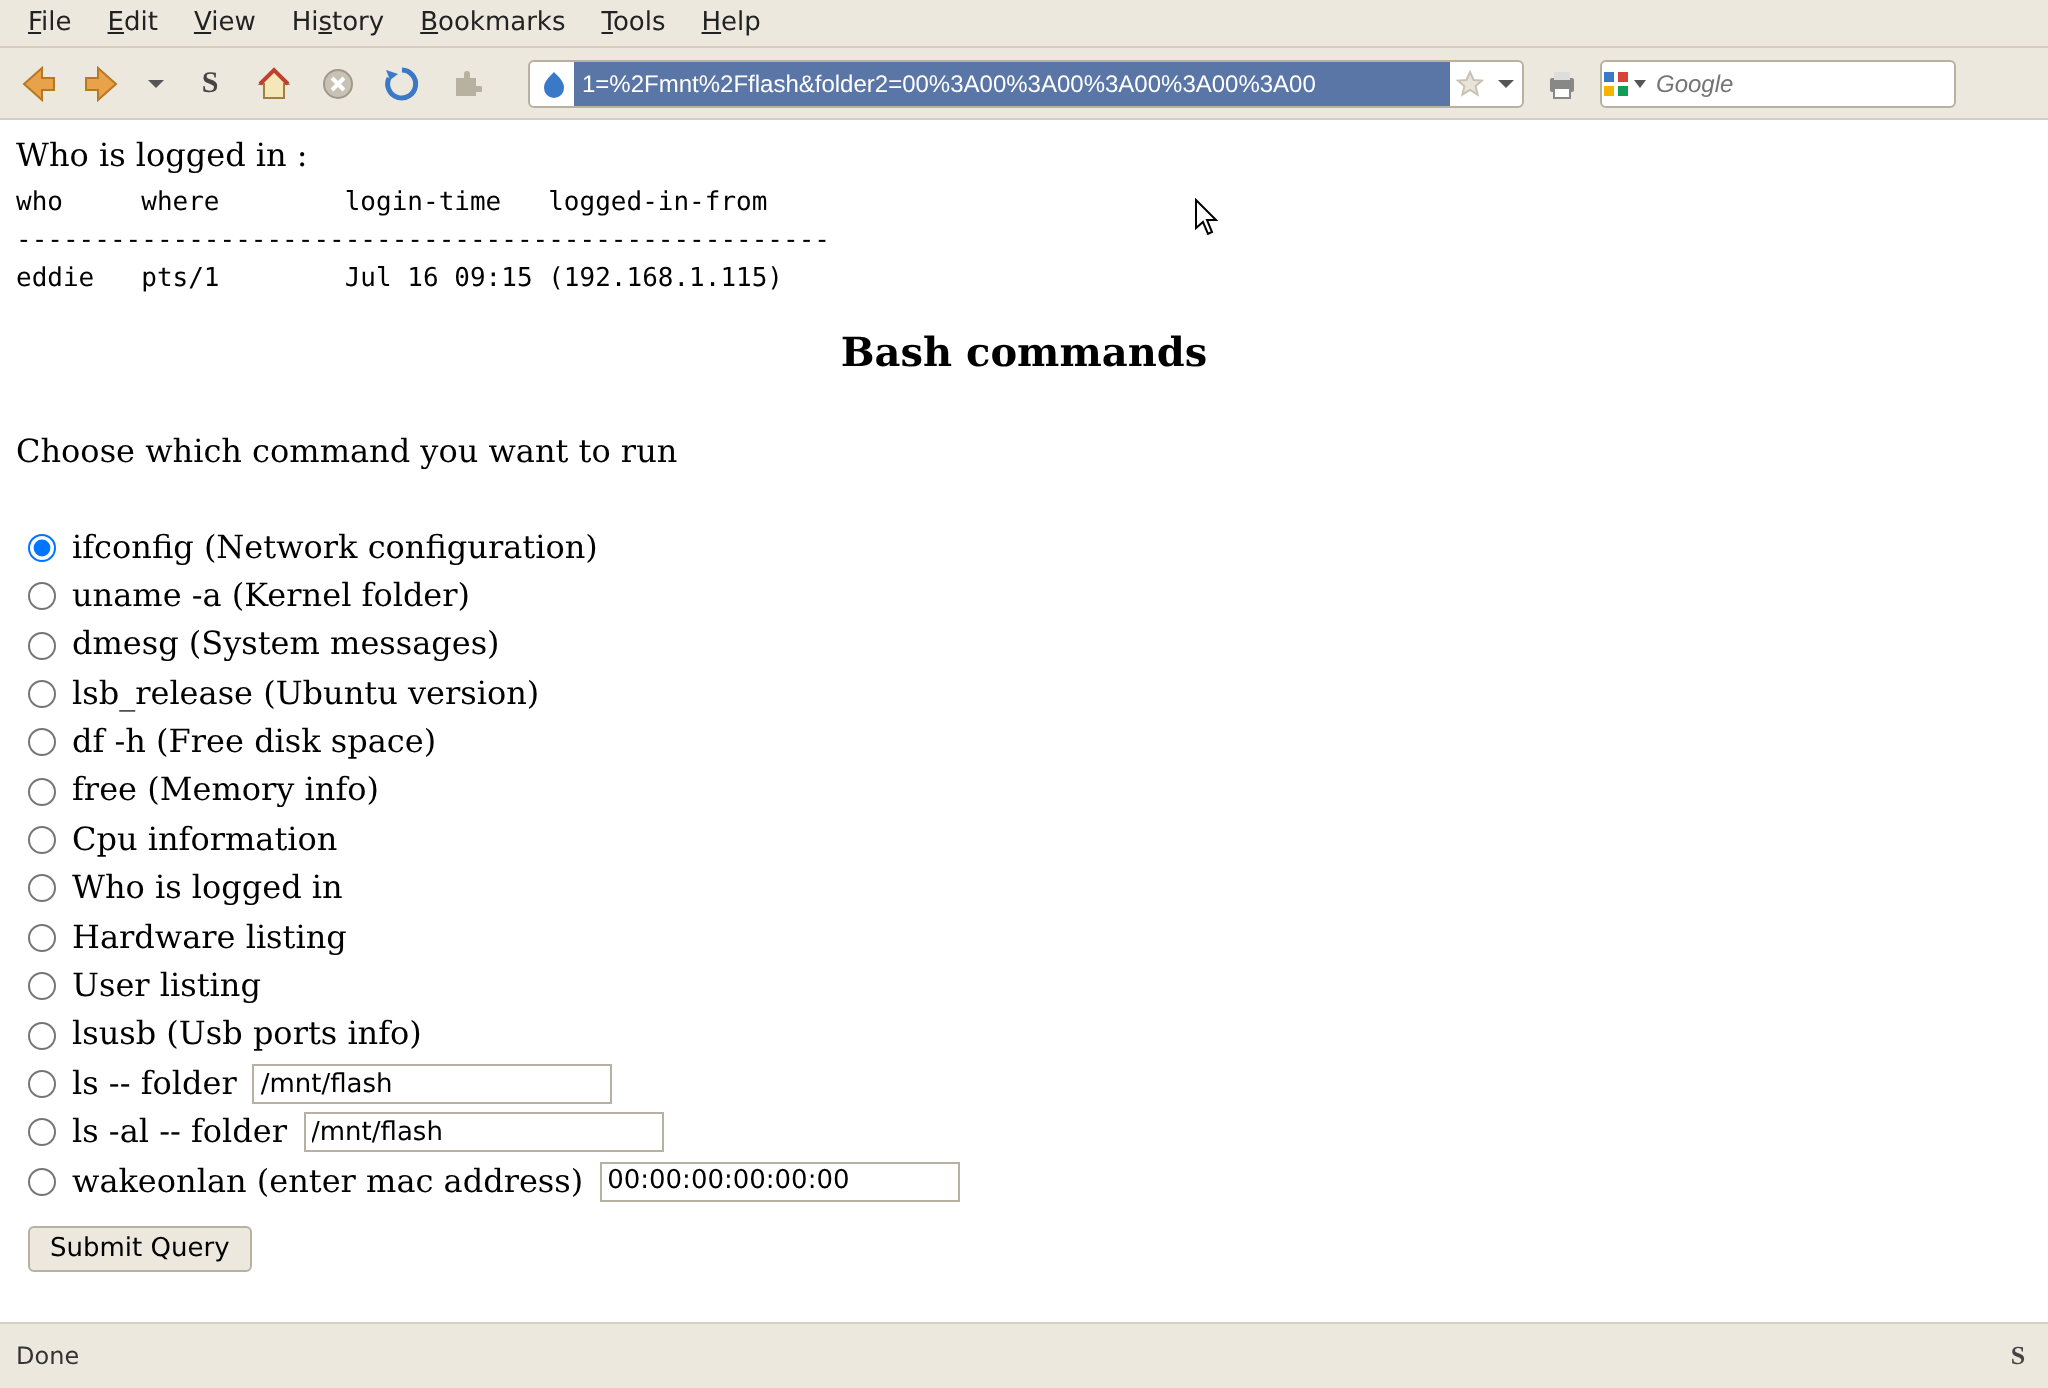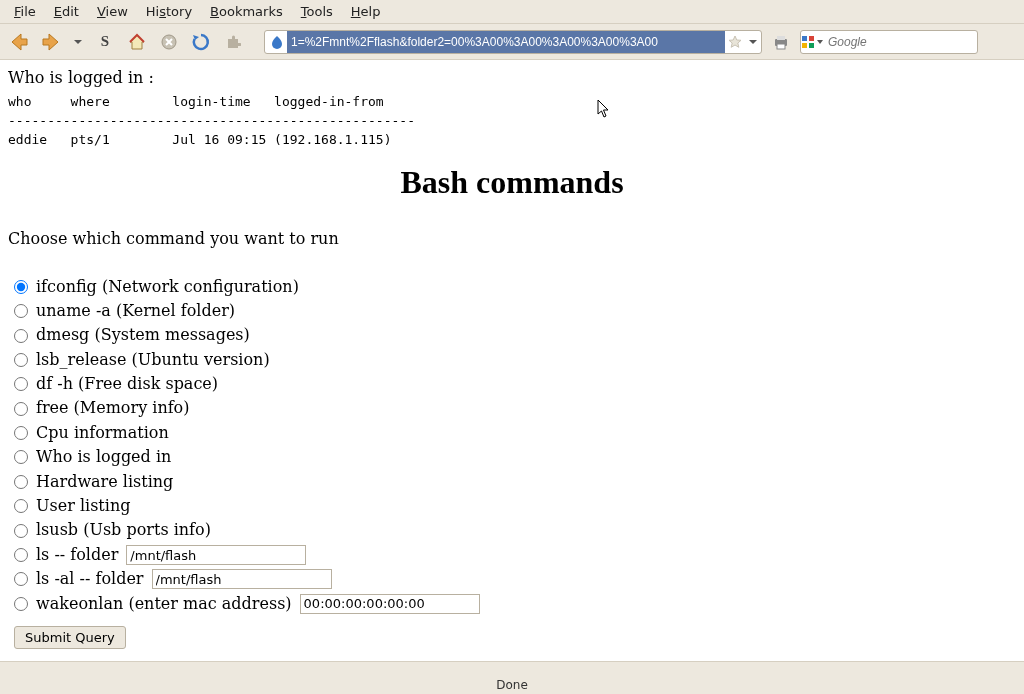--- a/index.html
+++ b/index.html
@@ -19,29 +19,29 @@
   .urlbar input { flex: 1; border: none; outline: none; font-size: 12px; padding: 8px 4px; color: #fff; background: #5a76a7; }
   .urlbar .star { width: 20px; display: flex; align-items: center; justify-content: center; color: #ccc; }
   .urlbar .drop { width: 16px; display: flex; align-items: center; justify-content: center; color: #666; }
   .searchbar { width: 178px; display: flex; align-items: center; height: 24px; background: #fff; border: 1px solid #b8b0a0; border-radius: 3px; overflow: hidden; }
   .searchbar .engine { width: 30px; display: flex; align-items: center; justify-content: center; gap: 1px; }
   .searchbar input { flex: 1; border: none; outline: none; font-size: 12px; padding: 2px 4px; color: #8b5cf6; font-style: italic; }
   
   .content { flex: 1; overflow: auto; padding: 8px 8px 8px 8px; font-family: "DejaVu Serif", Georgia, serif; font-size: 16px; color: #000; }
   .content .section-title { font-size: 16px; margin: 0 0 6px 0; font-weight: normal; }
   .content pre { font-family: "DejaVu Sans Mono", monospace; font-size: 13px; line-height: 1.45; margin: 6px 0 10px 0; white-space: pre; }
-  .content h1 { text-align: center; font-size: 32px; font-weight: bold; margin: 14px 0 28px 0; font-family: Liberation Serif, serif; }
+  .content h1 { text-align: center; font-size: 20px; font-weight: bold; margin: 14px 0 28px 0; }
   .content .choose { font-size: 16px; margin: 0 0 28px 0; }
   .content .options { list-style: none; padding: 0; margin: 0 0 8px 0; }
   .content .options li { display: flex; align-items: center; gap: 8px; margin: 0 0 2px 6px; font-size: 16px; line-height: 1.4; }
   .content .options li input[type="radio"] { width: 14px; height: 14px; margin: 0; }
   .content .options li input[type="text"] { font-family: "DejaVu Sans", sans-serif; font-size: 13px; padding: 1px 3px; border: 1px solid #b8b0a0; background: #fff; height: 20px; }
   .content button.submit { font-family: "DejaVu Sans", sans-serif; font-size: 13px; padding: 3px 10px; background: #ede8de; border: 1px solid #b8b0a0; border-radius: 3px; margin-left: 6px; margin-top: 3px; cursor: pointer; }
   
-  .statusbar { height: 22px; background: #ede8de; border-top: 1px solid #d6cfc1; display: flex; align-items: center; padding: 16px 8px; font-size: 12px; color: #333; justify-content: space-between; flex-direction: column; }
+  .statusbar { height: 22px; background: #ede8de; border-top: 1px solid #d6cfc1; display: flex; align-items: center; padding: 16px 8px; font-size: 12px; color: #333; justify-content: space-between; }
   .statusbar .right { display: flex; align-items: center; gap: 6px; }
   
   .cursor { position: absolute; left: 597px; top: 99px; pointer-events: none; }
 </style>
 </head>
 <body>
 
 <div class="menubar">
   <div class="menu-item"><span class="accel">F</span>ile</div>
   <div class="menu-item"><span class="accel">E</span>dit</div>

